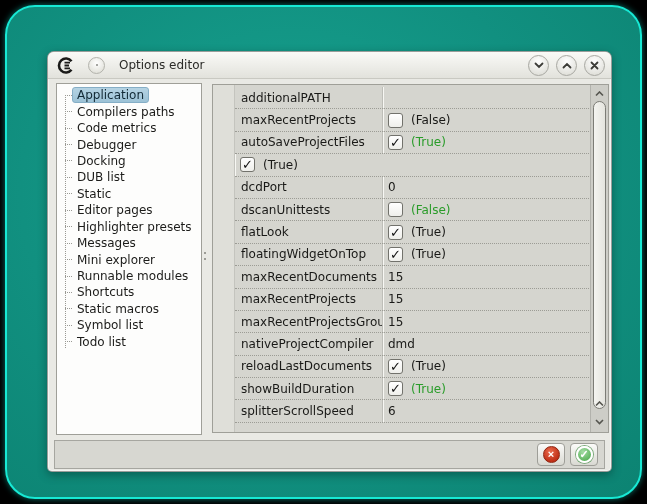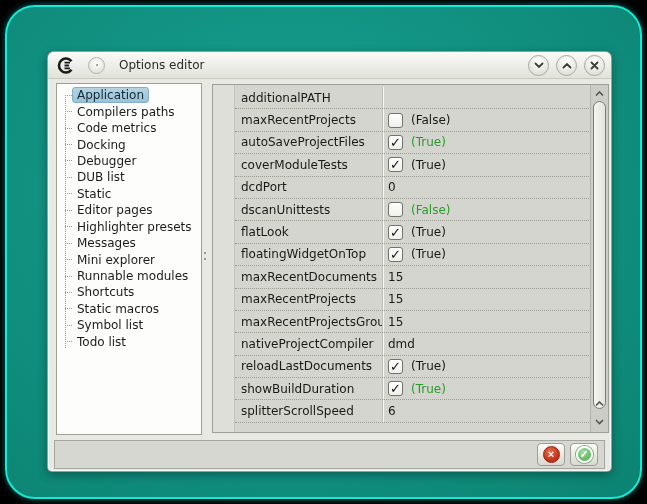--- a/index.html
+++ b/index.html
@@ -182,25 +182,25 @@
           <div class="tree-item">
             <span class="stub"></span>
             <span class="tlabel">Compilers paths</span>
           </div>
           <div class="tree-item">
             <span class="stub"></span>
             <span class="tlabel">Code metrics</span>
           </div>
           <div class="tree-item">
             <span class="stub"></span>
+            <span class="tlabel">Debugger</span>
+          </div>
+          <div class="tree-item">
+            <span class="stub"></span>
             <span class="tlabel">Docking</span>
-          </div>
-          <div class="tree-item">
-            <span class="stub"></span>
-            <span class="tlabel">Debugger</span>
           </div>
           <div class="tree-item">
             <span class="stub"></span>
             <span class="tlabel">DUB list</span>
           </div>
           <div class="tree-item">
             <span class="stub"></span>
             <span class="tlabel">Static</span>
           </div>
           <div class="tree-item">
@@ -264,21 +264,20 @@
             </div>
           </div>
           <div class="row">
             <div class="cell name">autoSaveProjectFiles</div>
             <div class="cell value">
               <span class="cb">✓</span>
               <span class="val green">(True)</span>
             </div>
           </div>
           <div class="row">
-            <div class="cell name">coverModuleTests</div>
             <div class="cell value">
               <span class="cb">✓</span>
               <span class="val">(True)</span>
             </div>
           </div>
           <div class="row">
             <div class="cell name">dcdPort</div>
             <div class="cell value">
               <span class="val">0</span>
             </div>

